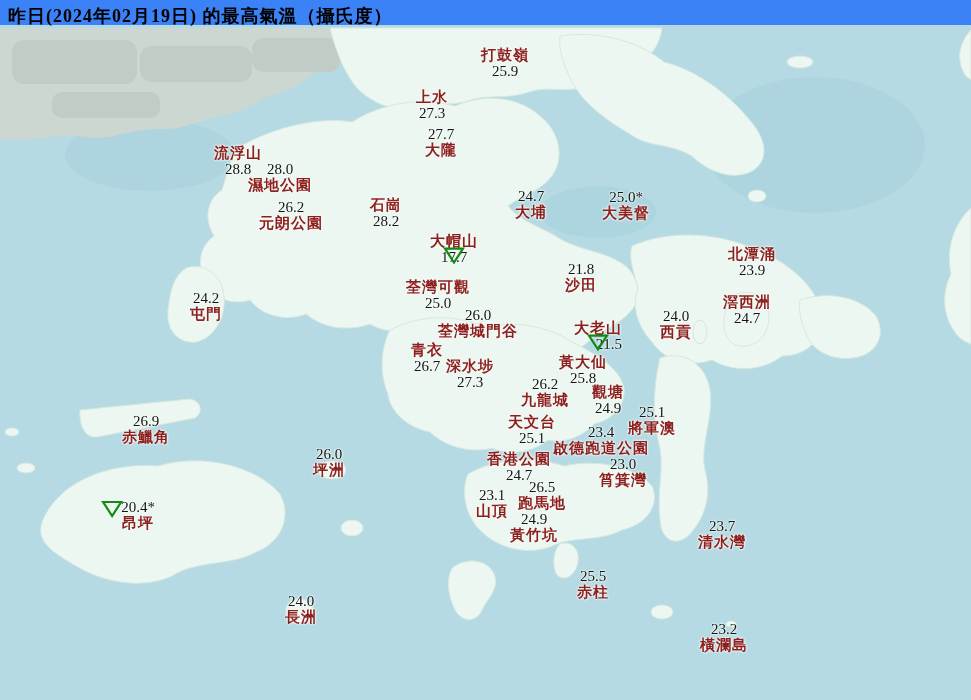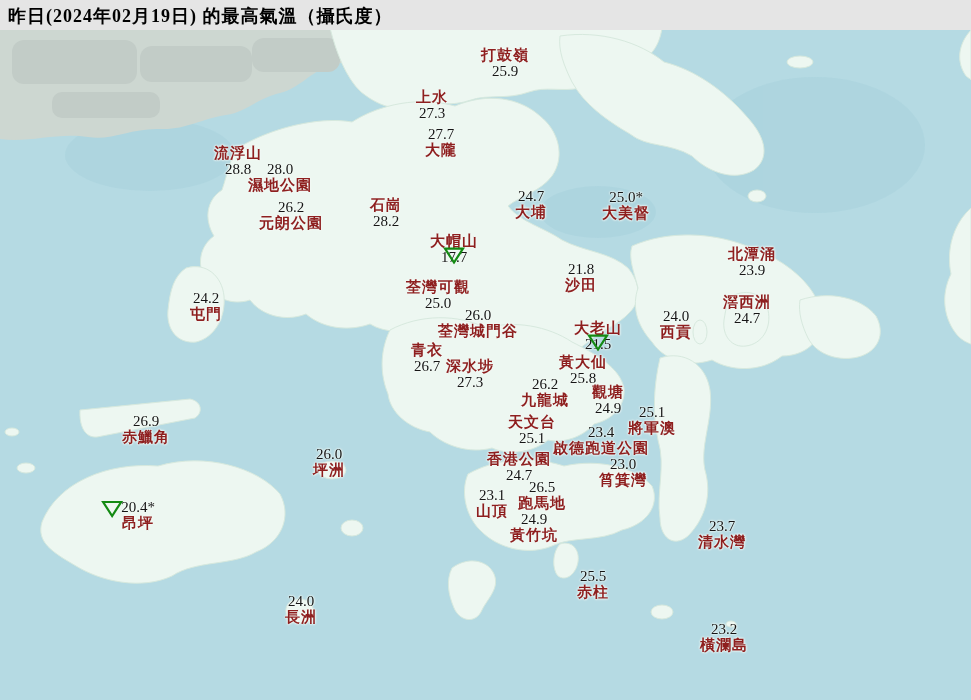--- a/index.html
+++ b/index.html
@@ -3,22 +3,22 @@
 <meta charset="utf-8">
 <style>
   html,body{margin:0;padding:0;background:#ffffff;}
   #screen{
     position:relative;width:971px;height:700px;overflow:hidden;
     font-family:"Liberation Serif","DejaVu Serif",serif;
     background:#b5dae3;
   }
   
   #titlebar{
-    position:absolute;left:0;top:0;width:971px;height:30px;
-    background:#e5e5e5;z-index:5;
+    position:absolute;left:0;top:0;width:971px;height:25px;
+    background:#3b82f6;z-index:5;
   }
   #titlebar .title{
     display:inline-block;padding:4px 0 0 8px;
     font-size:18px;font-weight:bold;color:#000000;letter-spacing:1px;
   }
   
   #map{position:absolute;left:0;top:0;width:971px;height:700px;}
   
   #stations{position:absolute;left:0;top:0;width:955px;height:700px;z-index:4;}
   .station{
@@ -182,21 +182,21 @@
         <span class="st-temp">24.7</span>
       </div>
       <div class="station" style="left: 676px; top: 308px;">
         <span class="st-temp">24.0</span>
         <span class="st-name">西貢</span>
       </div>
       <div class="station" style="left: 478px; top: 307px;">
         <span class="st-temp">26.0</span>
         <span class="st-name">荃灣城門谷</span>
       </div>
-      <div class="station" style="left: 598px; top: 320px;">
+      <div class="station" style="left: 598px; top: 320px; text-align: right;">
         <span class="st-name">大老山</span>
         <span class="st-temp">21.5<svg viewBox="0 0 24 18" class="marker marker-overlay">
             <polygon points="3,2 21,2 12,16"></polygon>
           </svg></span>
       </div>
       <div class="station" style="left: 206px; top: 290px;">
         <span class="st-temp">24.2</span>
         <span class="st-name">屯門</span>
       </div>
       <div class="station" style="left: 427px; top: 342px;">

